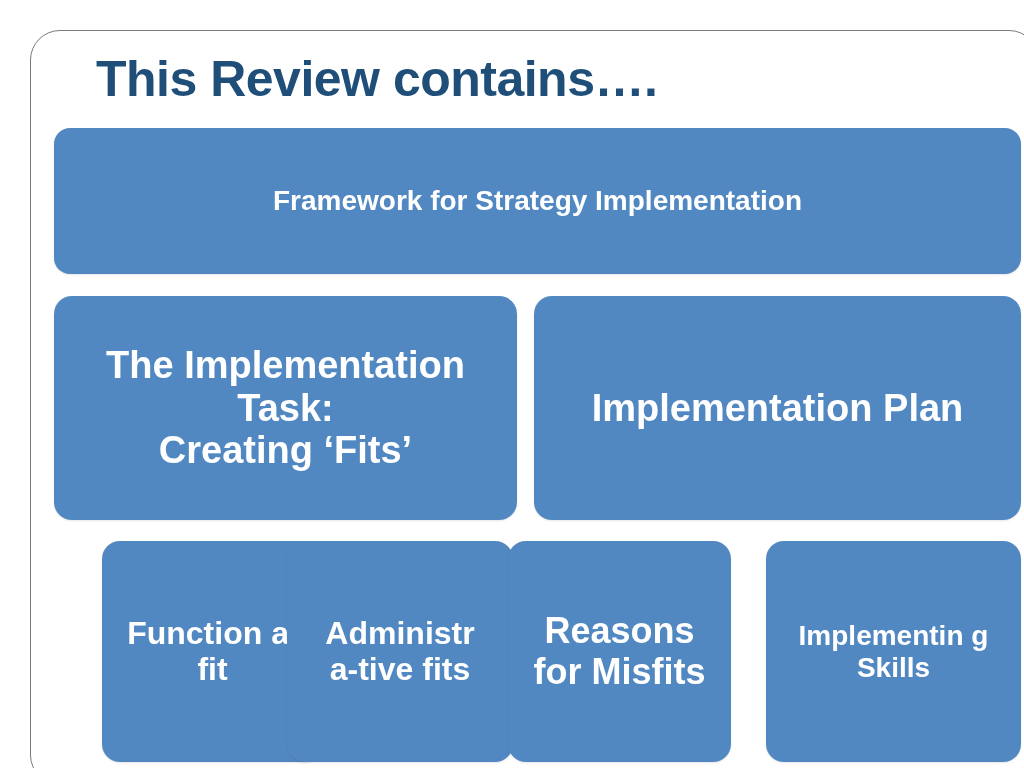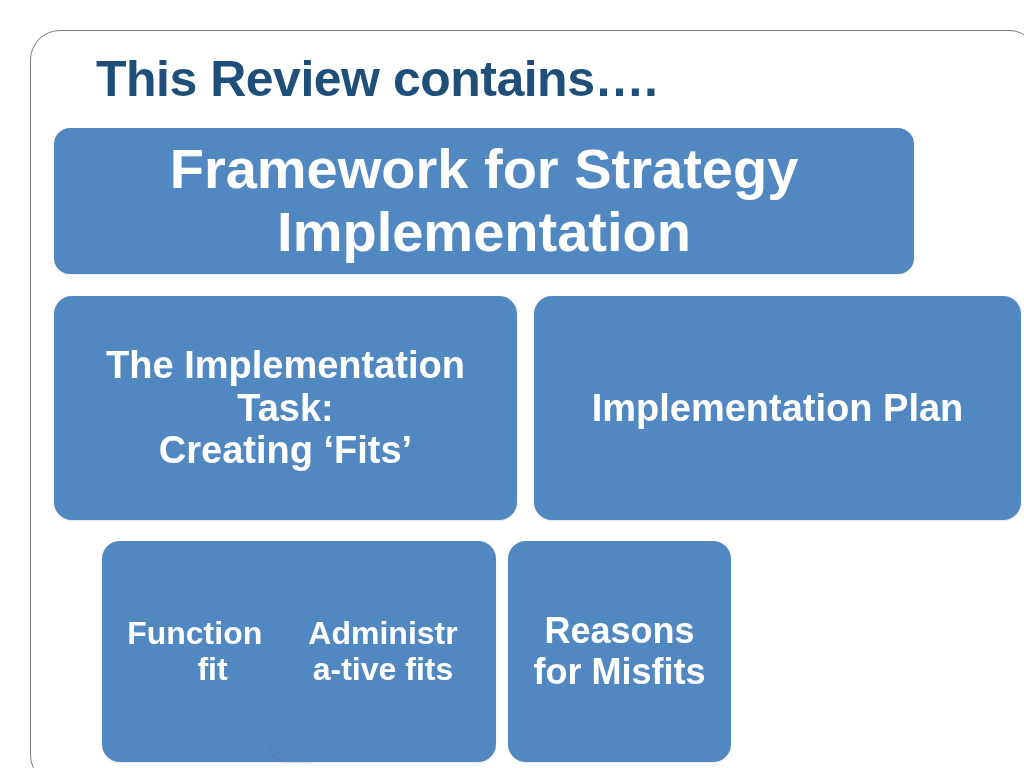--- a/index.html
+++ b/index.html
@@ -46,42 +46,42 @@
     color:#ffffff;
     font-weight:bold;
     line-height:1.12;
     padding:4px 8px;
     box-shadow:0 1px 2px rgba(0,0,0,0.10);
   }
   .node .txt { display:block; width:100%; }
 
   
   #n-framework {
-    left:30px; top:104px; width:860px; height:146px;
+    left:30px; top:104px; width:967px; height:146px;
     border-radius:16px;
-    font-size:56px;
+    font-size:28px;
   }
   
   #n-task {
     left:30px; top:272px; width:463px; height:224px;
     font-size:38px;
   }
   #n-plan {
     left:510px; top:272px; width:487px; height:224px;
     font-size:38px;
     justify-content:center;
   }
   
   #n-functional {
     left:30px; top:517px; width:221px; height:221px;
     font-size:32px;
     margin-left:48px;
   }
   #n-administrative {
-    left:246px; top:517px; width:226px; height:221px;
+    left:263px; top:517px; width:226px; height:221px;
     font-size:32px;
   }
   #n-misfits {
     left:484px; top:517px; width:223px; height:221px;
     font-size:36px;
   }
   #n-skills {
     left:742px; top:517px; width:255px; height:221px;
     font-size:28px;
   }
@@ -113,14 +113,17 @@
   </div>
 
   <div class="node" id="n-administrative">
     <span class="txt">Administr a-tive fits</span>
   </div>
 
   <div class="node" id="n-misfits">
     <span class="txt">Reasons for Misfits</span>
   </div>
 
+  <div class="node" id="n-skills">
+    <span class="txt">Implementin g Skills</span>
+  </div>
 
 </div>
 
 </body></html>

